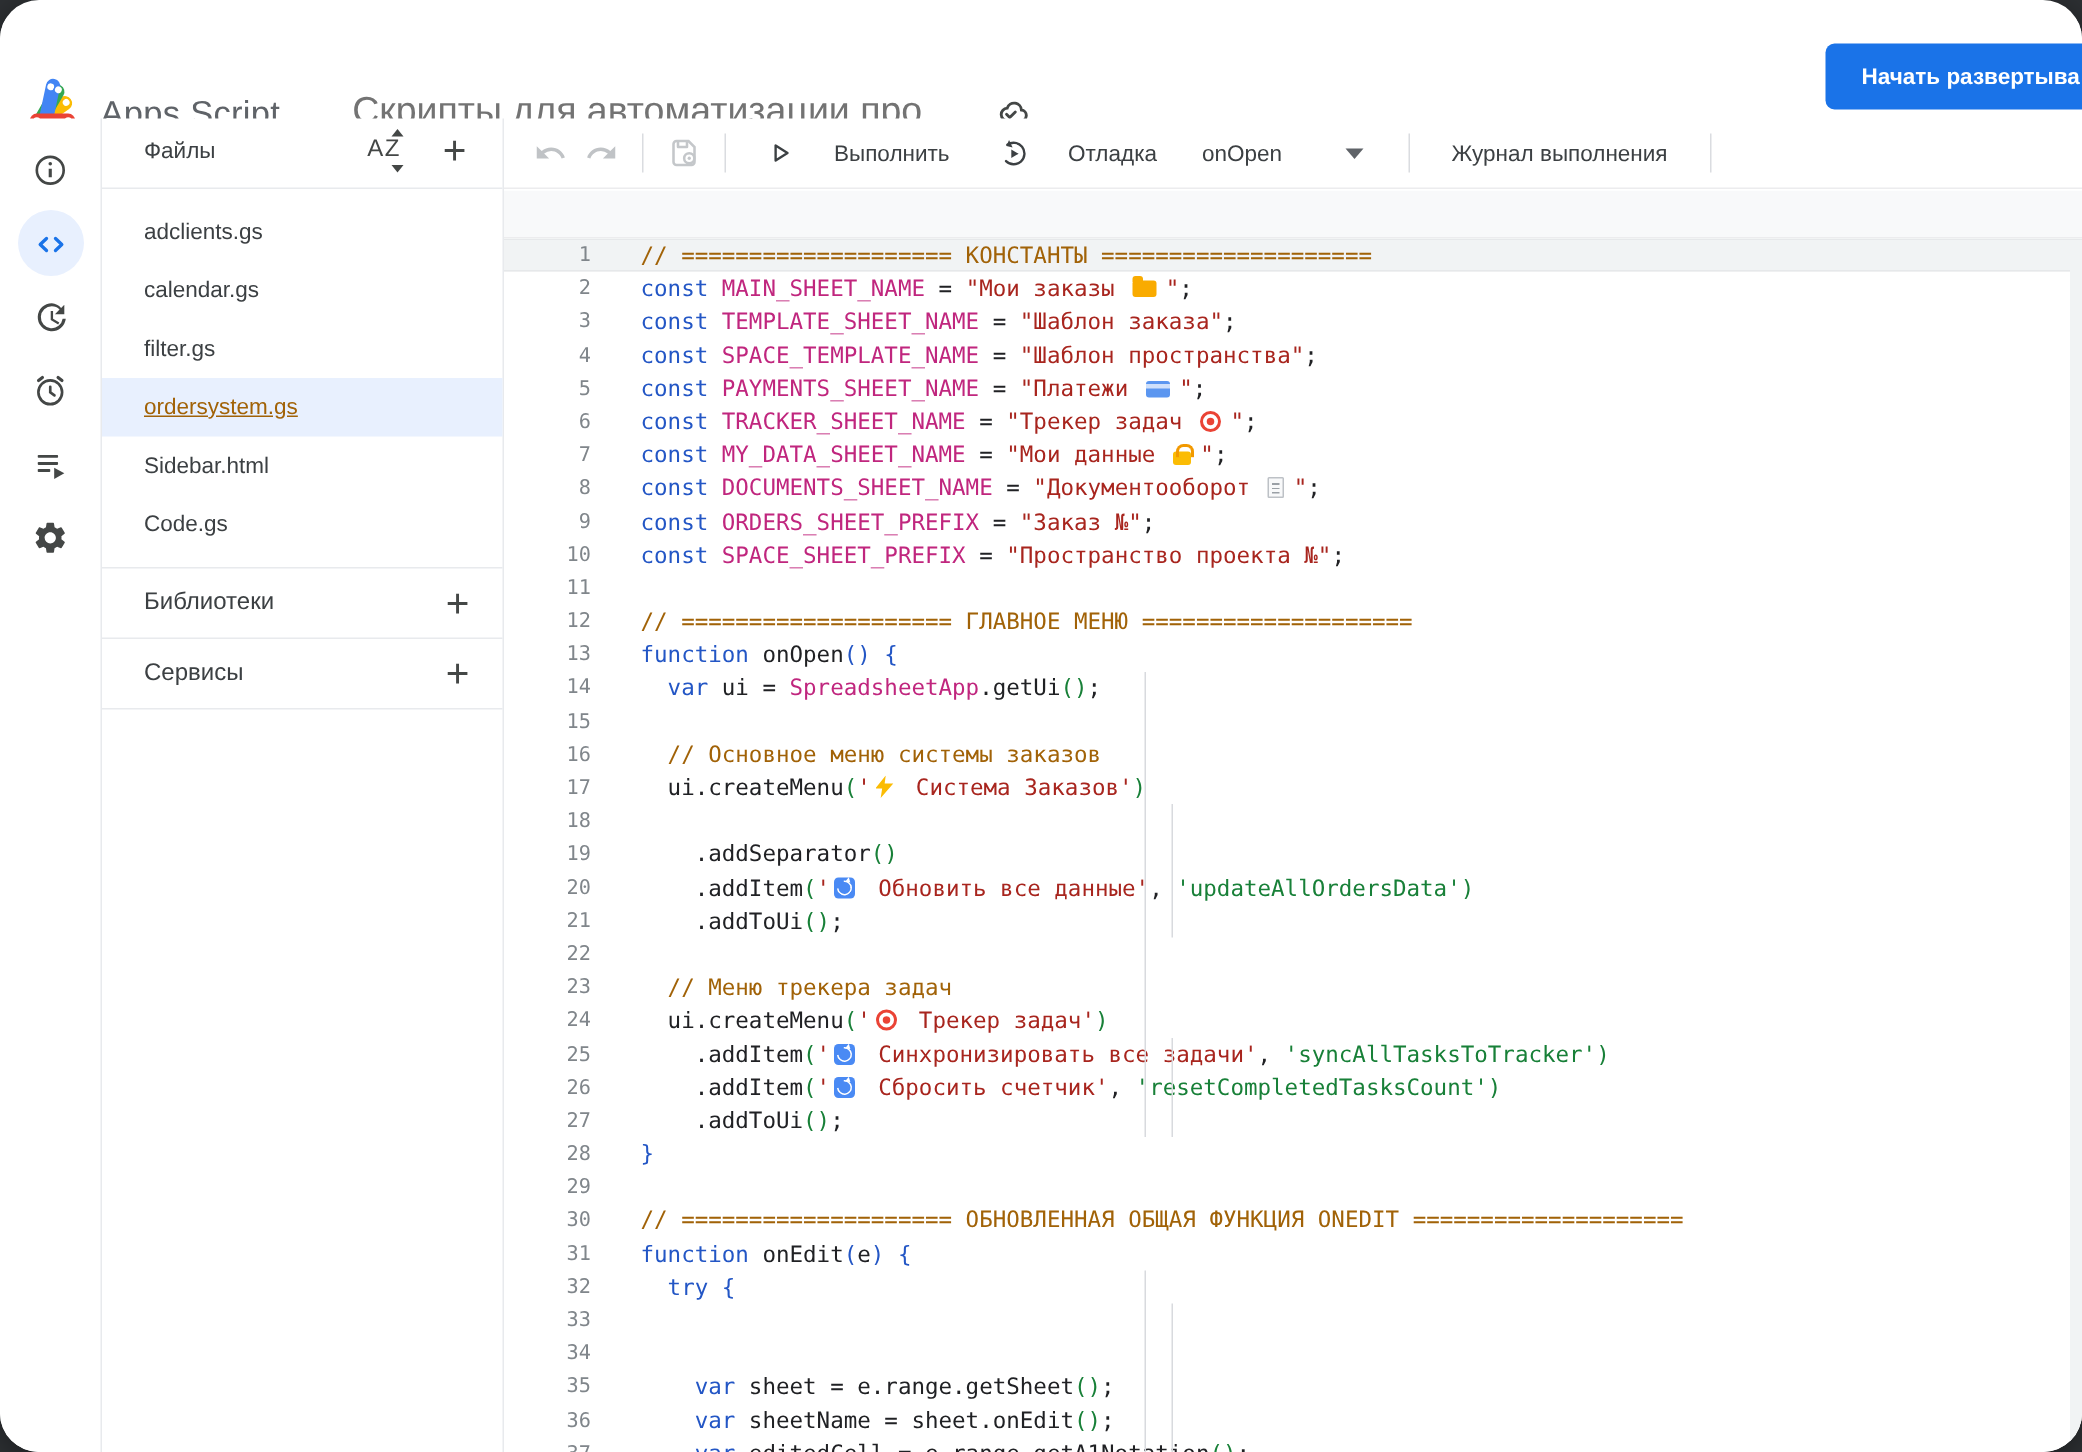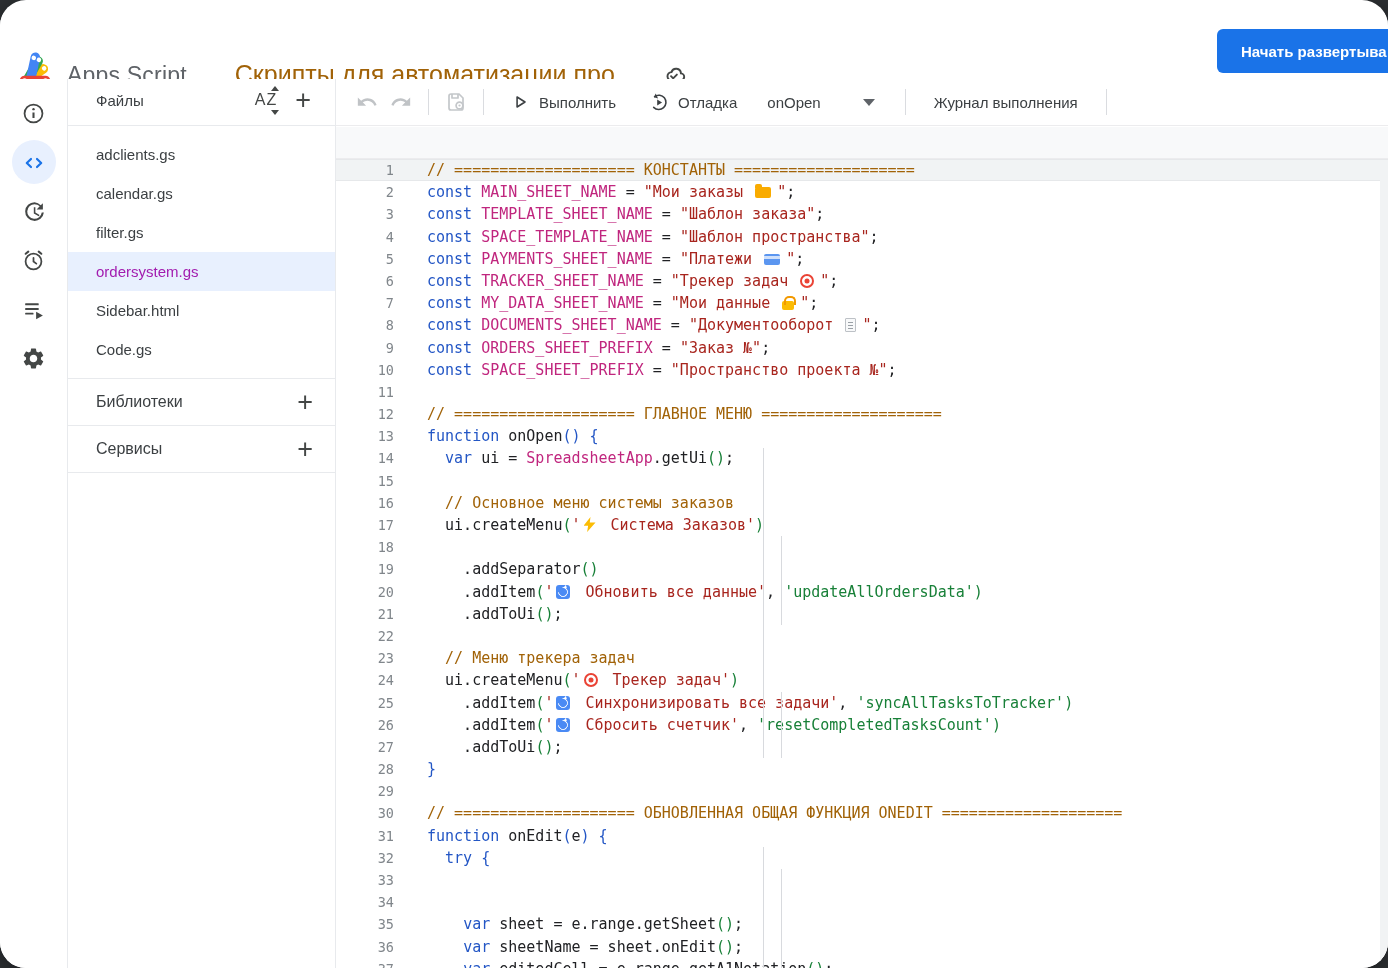--- a/index.html
+++ b/index.html
@@ -13,21 +13,21 @@
   }
 
   
   .header {
     position:absolute; top:12px; left:0; right:0; height:78px;
     background:#fff; border-bottom:1px solid #e8eaed;
     display:flex; align-items:flex-end; padding-left:16px;
   }
   .logo { width:38px; height:38px; flex:0 0 auto; }
   .app-name { font-size:23px; color:#5f6368; margin-left:13px; letter-spacing:.2px; }
-  .doc-title { font-size:25px; color:#a16207; margin-left:48px; white-space:nowrap; }
+  .doc-title { font-size:25px; color:#737373; margin-left:48px; white-space:nowrap; }
   .cloud-wrap { margin-left:24px; display:flex; align-items:center; }
   .deploy-btn {
     position:absolute; left:1217px; top:17px; height:44px; width:240px;
     background:#1a73e8; color:#fff; border:none; border-radius:6px;
     font-size:15px; font-weight:bold; font-family:"Liberation Sans",sans-serif;
     text-align:left; padding-left:24px; white-space:nowrap; cursor:pointer;
   }
 
   
   .rail {
@@ -50,54 +50,54 @@
     position:absolute; top:79px; left:68px; bottom:0; width:268px;
     background:#fff; border-right:1px solid #e8eaed;
   }
   .files-header {
     height:47px; border-bottom:1px solid #e8eaed;
     display:flex; align-items:center; padding:0 22px 4px 28px;
   }
   .files-title { font-size:15px; color:#3c4043; flex:1; }
   .az-btn { position:relative; background:none; border:none; cursor:pointer;
     font-family:"Liberation Sans",sans-serif; font-size:16px; color:#444746;
-    letter-spacing:1px; padding:2px 4px; margin-right:12px; }
+    letter-spacing:1px; padding:2px 4px; margin-right:22px; }
   .az-btn .tri-up { position:absolute; top:-3px; right:2px; width:0; height:0;
     border-left:4px solid transparent; border-right:4px solid transparent;
     border-bottom:5px solid #444746; }
   .az-btn .tri-dn { position:absolute; bottom:-4px; right:2px; width:0; height:0;
     border-left:4px solid transparent; border-right:4px solid transparent;
     border-top:5px solid #444746; }
   .plus-btn { background:none; border:none; cursor:pointer; font-size:27px;
     font-weight:200; color:#444746; line-height:20px; padding:0 2px; }
   .file-list { padding-top:9px; }
   .file-row {
     height:39px; display:flex; align-items:center; padding-left:28px;
     font-size:15px; color:#3c4043; cursor:pointer; white-space:nowrap;
   }
-  .file-row.selected { background:#e8f0fe; color:#a21caf; }
+  .file-row.selected { background:#e8f0fe; color:#a16207;text-decoration:underline; }
   .files-gap { height:9px; }
   .section-row {
     height:47px; border-top:1px solid #e8eaed;
     display:flex; align-items:center; padding:0 20px 0 28px;
     font-size:16px; color:#3c4043;justify-content:space-between;
   }
   .section-row .plus-btn { margin-left:auto; }
   .files-end { border-top:1px solid #e8eaed; }
 
   
   .toolbar {
     position:absolute; top:79px; left:336px; right:0; height:47px;
     background:#fff; border-bottom:1px solid #ececee;
     display:flex; align-items:center; padding-left:14px;
   }
   .tbtn { width:34px; height:34px; background:none; border:none; cursor:pointer;
     display:flex; align-items:center; justify-content:center; }
   .tdiv { width:1px; height:26px; background:#dadce0; margin:0 10px; }
-  .tool-group { display:flex; align-items:center; gap:9px; margin:0 16px;
+  .tool-group { display:flex; align-items:center; gap:26px; margin:0 16px;
     background:none; border:none; cursor:pointer;
     font-family:"Liberation Sans",sans-serif; font-size:15px; color:#3c4043; }
   .fn-select { display:flex; align-items:center; margin:0 8px 0 2px; padding:6px 12px;
     background:none; border:none; cursor:pointer;
     font-family:"Liberation Sans",sans-serif; font-size:15px; color:#3c4043; }
   .caret { width:0; height:0; margin-left:42px;
     border-left:6px solid transparent; border-right:6px solid transparent;
     border-top:7px solid #5f6368; }
   .log-btn { background:none; border:none; cursor:pointer; margin:0 18px;
     font-family:"Liberation Sans",sans-serif; font-size:15px; color:#3c4043; }

